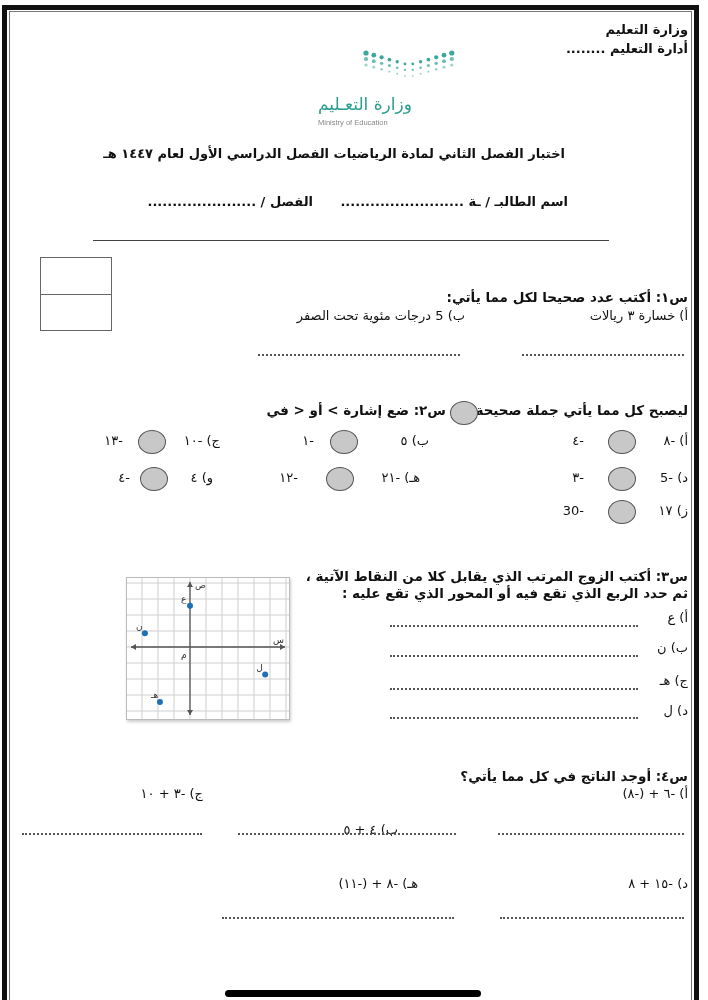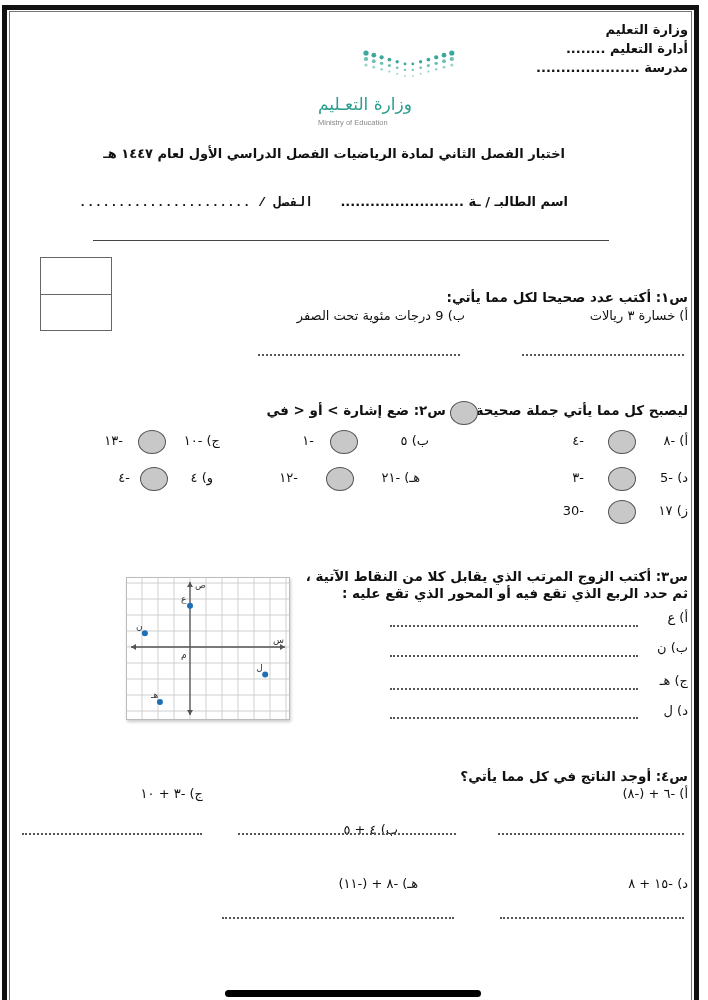--- a/index.html
+++ b/index.html
@@ -23,21 +23,20 @@
 </style>
 </head>
 <body>
 
 <div class="frame-outer"></div>
 <div class="frame-inner"></div>
 
 <div class="abs hdr" style="right:20px; top:20px; text-align:right;">
   <div>وزارة التعليم</div>
   <div>أدارة التعليم ........</div>
-  <div>مدرسة .....................</div>
 </div>
 
 <svg style="position:absolute; left:362px; top:48px;" width="94" height="36">
   <g fill="#3aa89a" id="logo-dots">
       <circle cx="4" cy="5" r="2.6" opacity="1"></circle>
       <circle cx="4" cy="11" r="2.1" opacity="0.75"></circle>
       <circle cx="4" cy="17" r="1.6" opacity="0.5"></circle>
       <circle cx="11.8" cy="7.181818181818182" r="2.3636363636363638" opacity="1"></circle>
       <circle cx="11.8" cy="13.181818181818182" r="1.9090909090909094" opacity="0.75"></circle>
       <circle cx="11.8" cy="19.18181818181818" r="1.4545454545454548" opacity="0.5"></circle>
@@ -72,30 +71,30 @@
       <circle cx="89.8" cy="11" r="2.1" opacity="0.75"></circle>
       <circle cx="89.8" cy="17" r="1.6" opacity="0.5"></circle>
     </g>
 </svg>
 <div class="logo-text">وزارة التعـليم</div>
 <div class="logo-sub">Ministry of Education</div>
 
 <div class="abs title" style="right:143px; top:146px;">اختبار الفصل الثاني لمادة الرياضيات الفصل الدراسي الأول لعام ١٤٤٧ هـ</div>
 
 <div class="abs title" style="right:140px; top:194px;">اسم الطالبـ / ـة   .........................</div>
-<div class="abs title" style="right:395px; top:194px;font-family:Liberation Mono, monospace;">الفصل / ......................</div>
+<div class="abs title" style="right:395px; top:194px;">الفصل / ......................</div>
 <div class="rule"></div>
 
 <div class="score-box">
     <div class="mid"></div>
   </div>
 
 <div class="abs q" style="right:20px; top:289px;">س١: أكتب عدد صحيحا لكل مما يأتي:</div>
 <div class="abs t" style="right:20px; top:308px;">أ) خسارة ٣ ريالات</div>
-<div class="abs t" style="right:243px; top:308px;">ب) 9 درجات مئوية تحت الصفر</div>
+<div class="abs t" style="right:243px; top:308px;">ب) 5 درجات مئوية تحت الصفر</div>
 <div class="dots" style="left:522px; width:162px; top:354px;"></div>
 <div class="dots" style="left:258px; width:202px; top:354px;"></div>
 
 <div class="abs q" style="right:20px; top:402px;">
   <span>ليصبح كل مما يأتي جملة صحيحة :</span>
 </div>
 <div class="circle" style="left:450px; top:401px;"></div>
 <div class="abs q" style="right:262px; top:402px;">س٢: ضع إشارة &gt; أو &lt; في</div>
 
 <div class="abs t" style="right:20px; top:433px;">أ) -٨</div>

